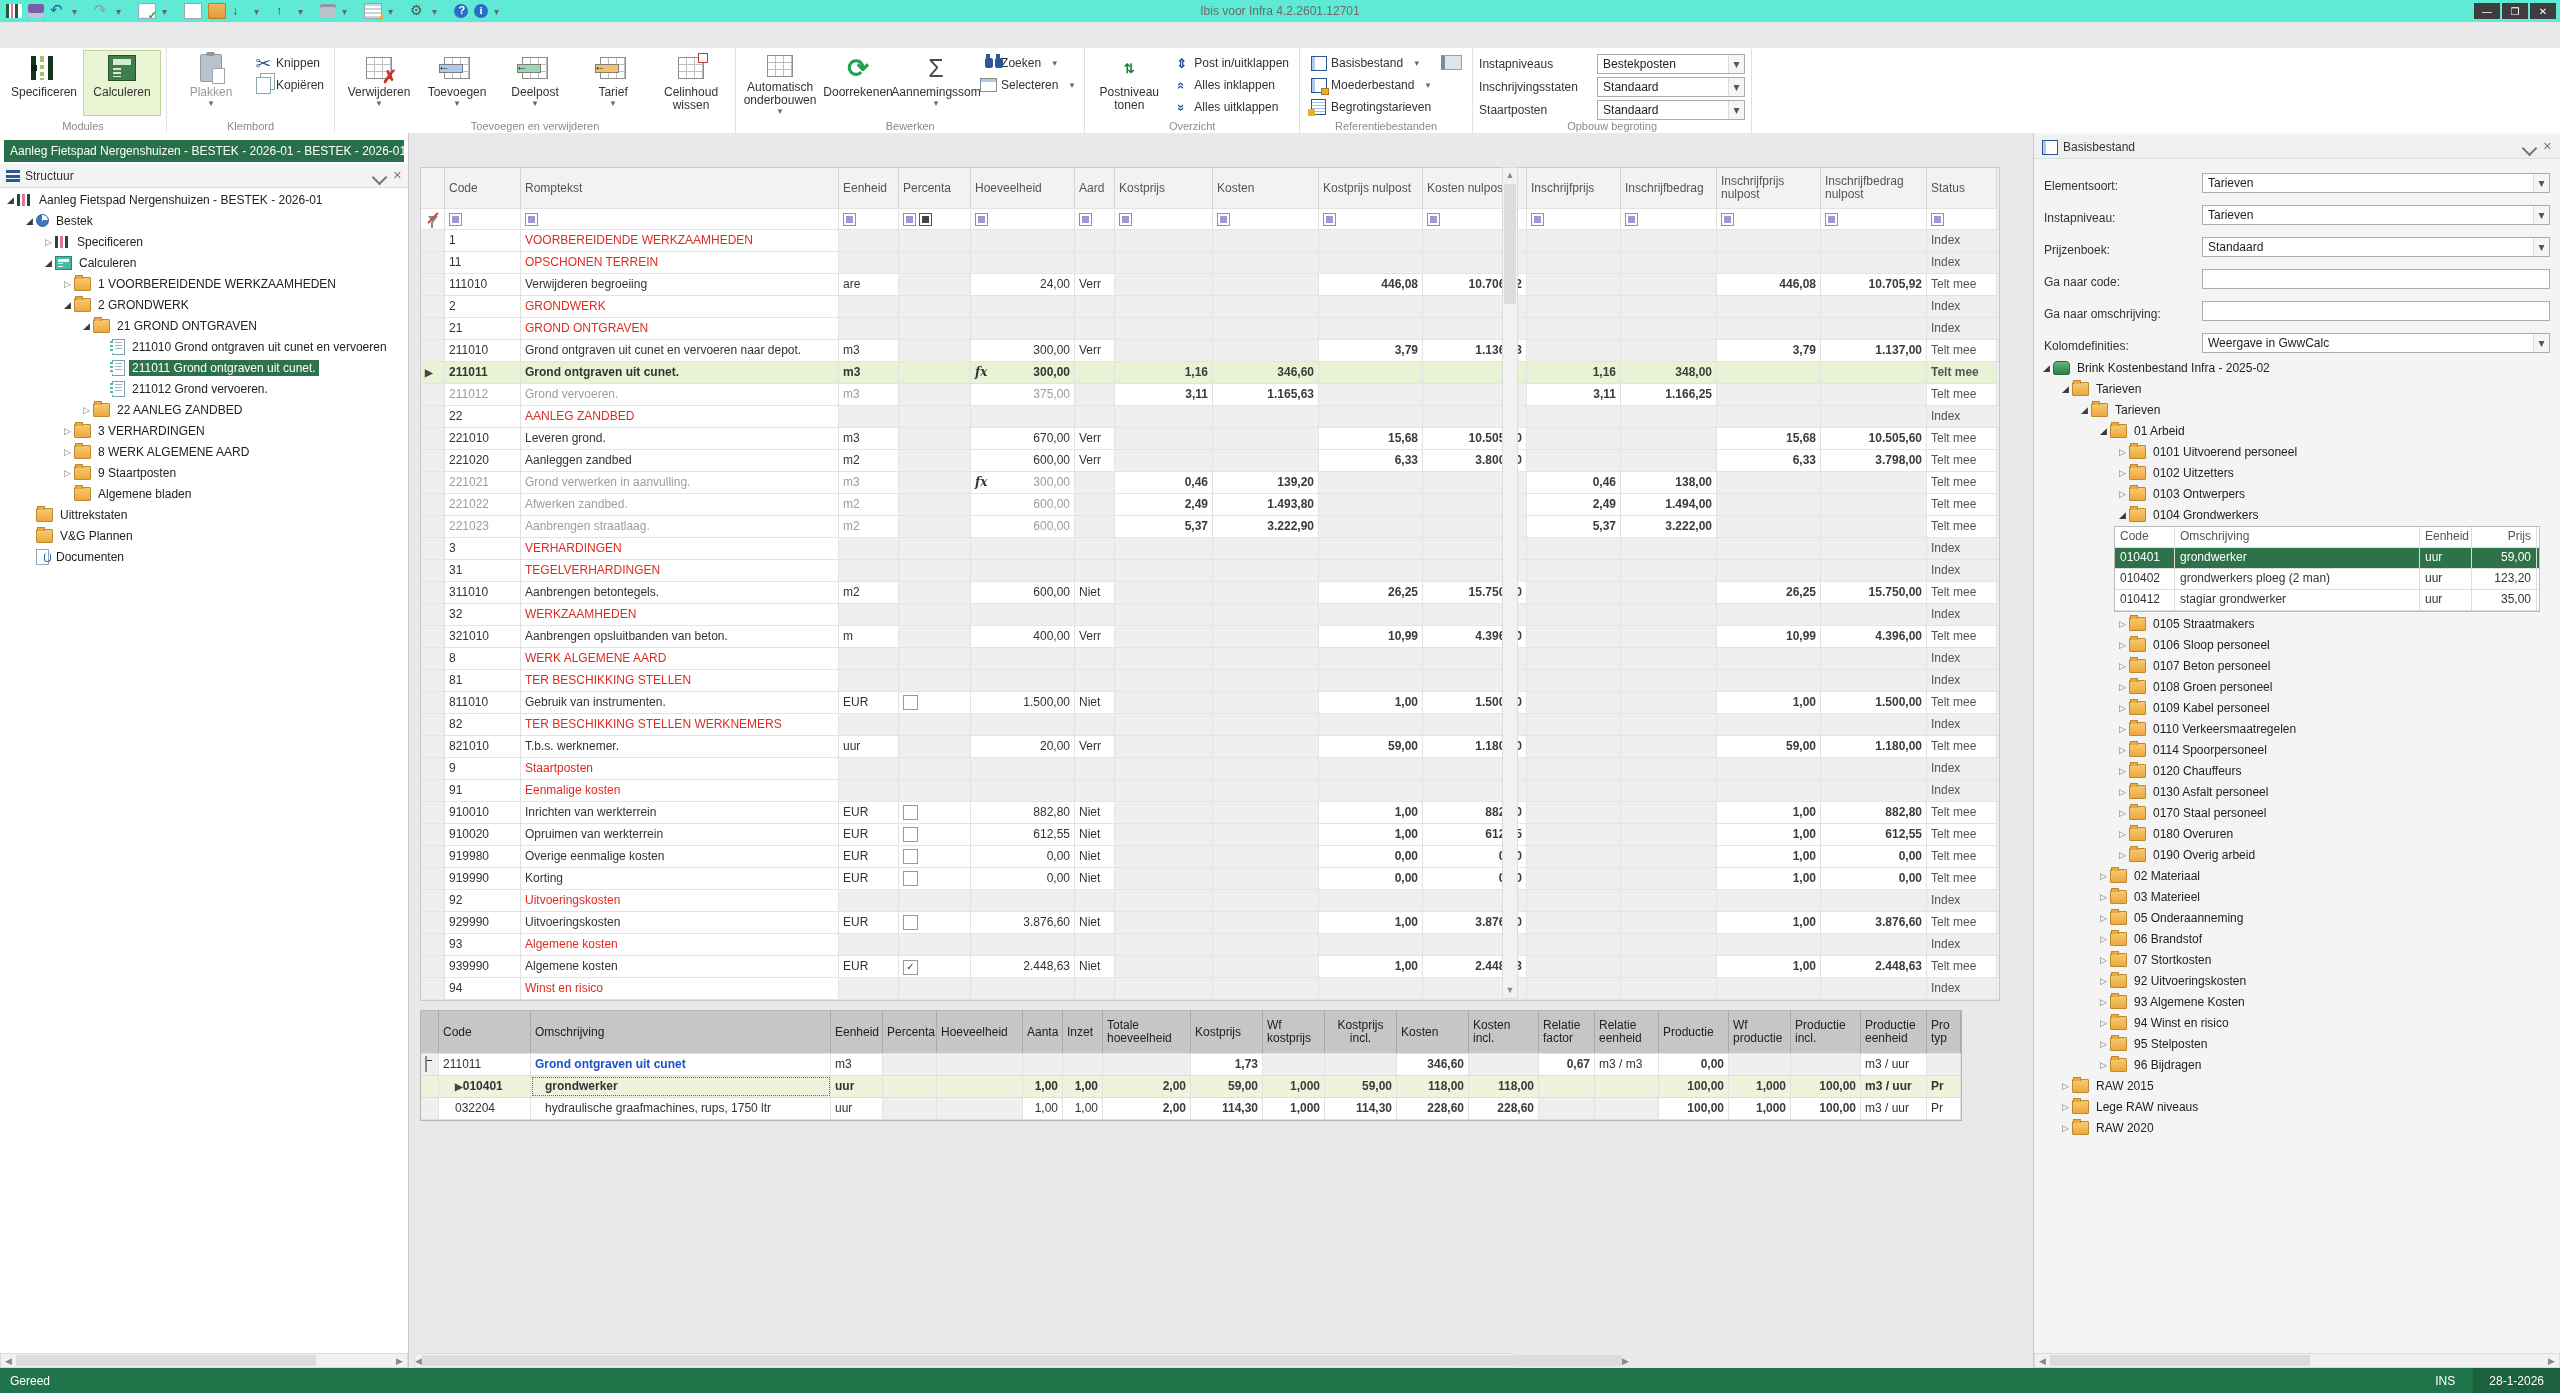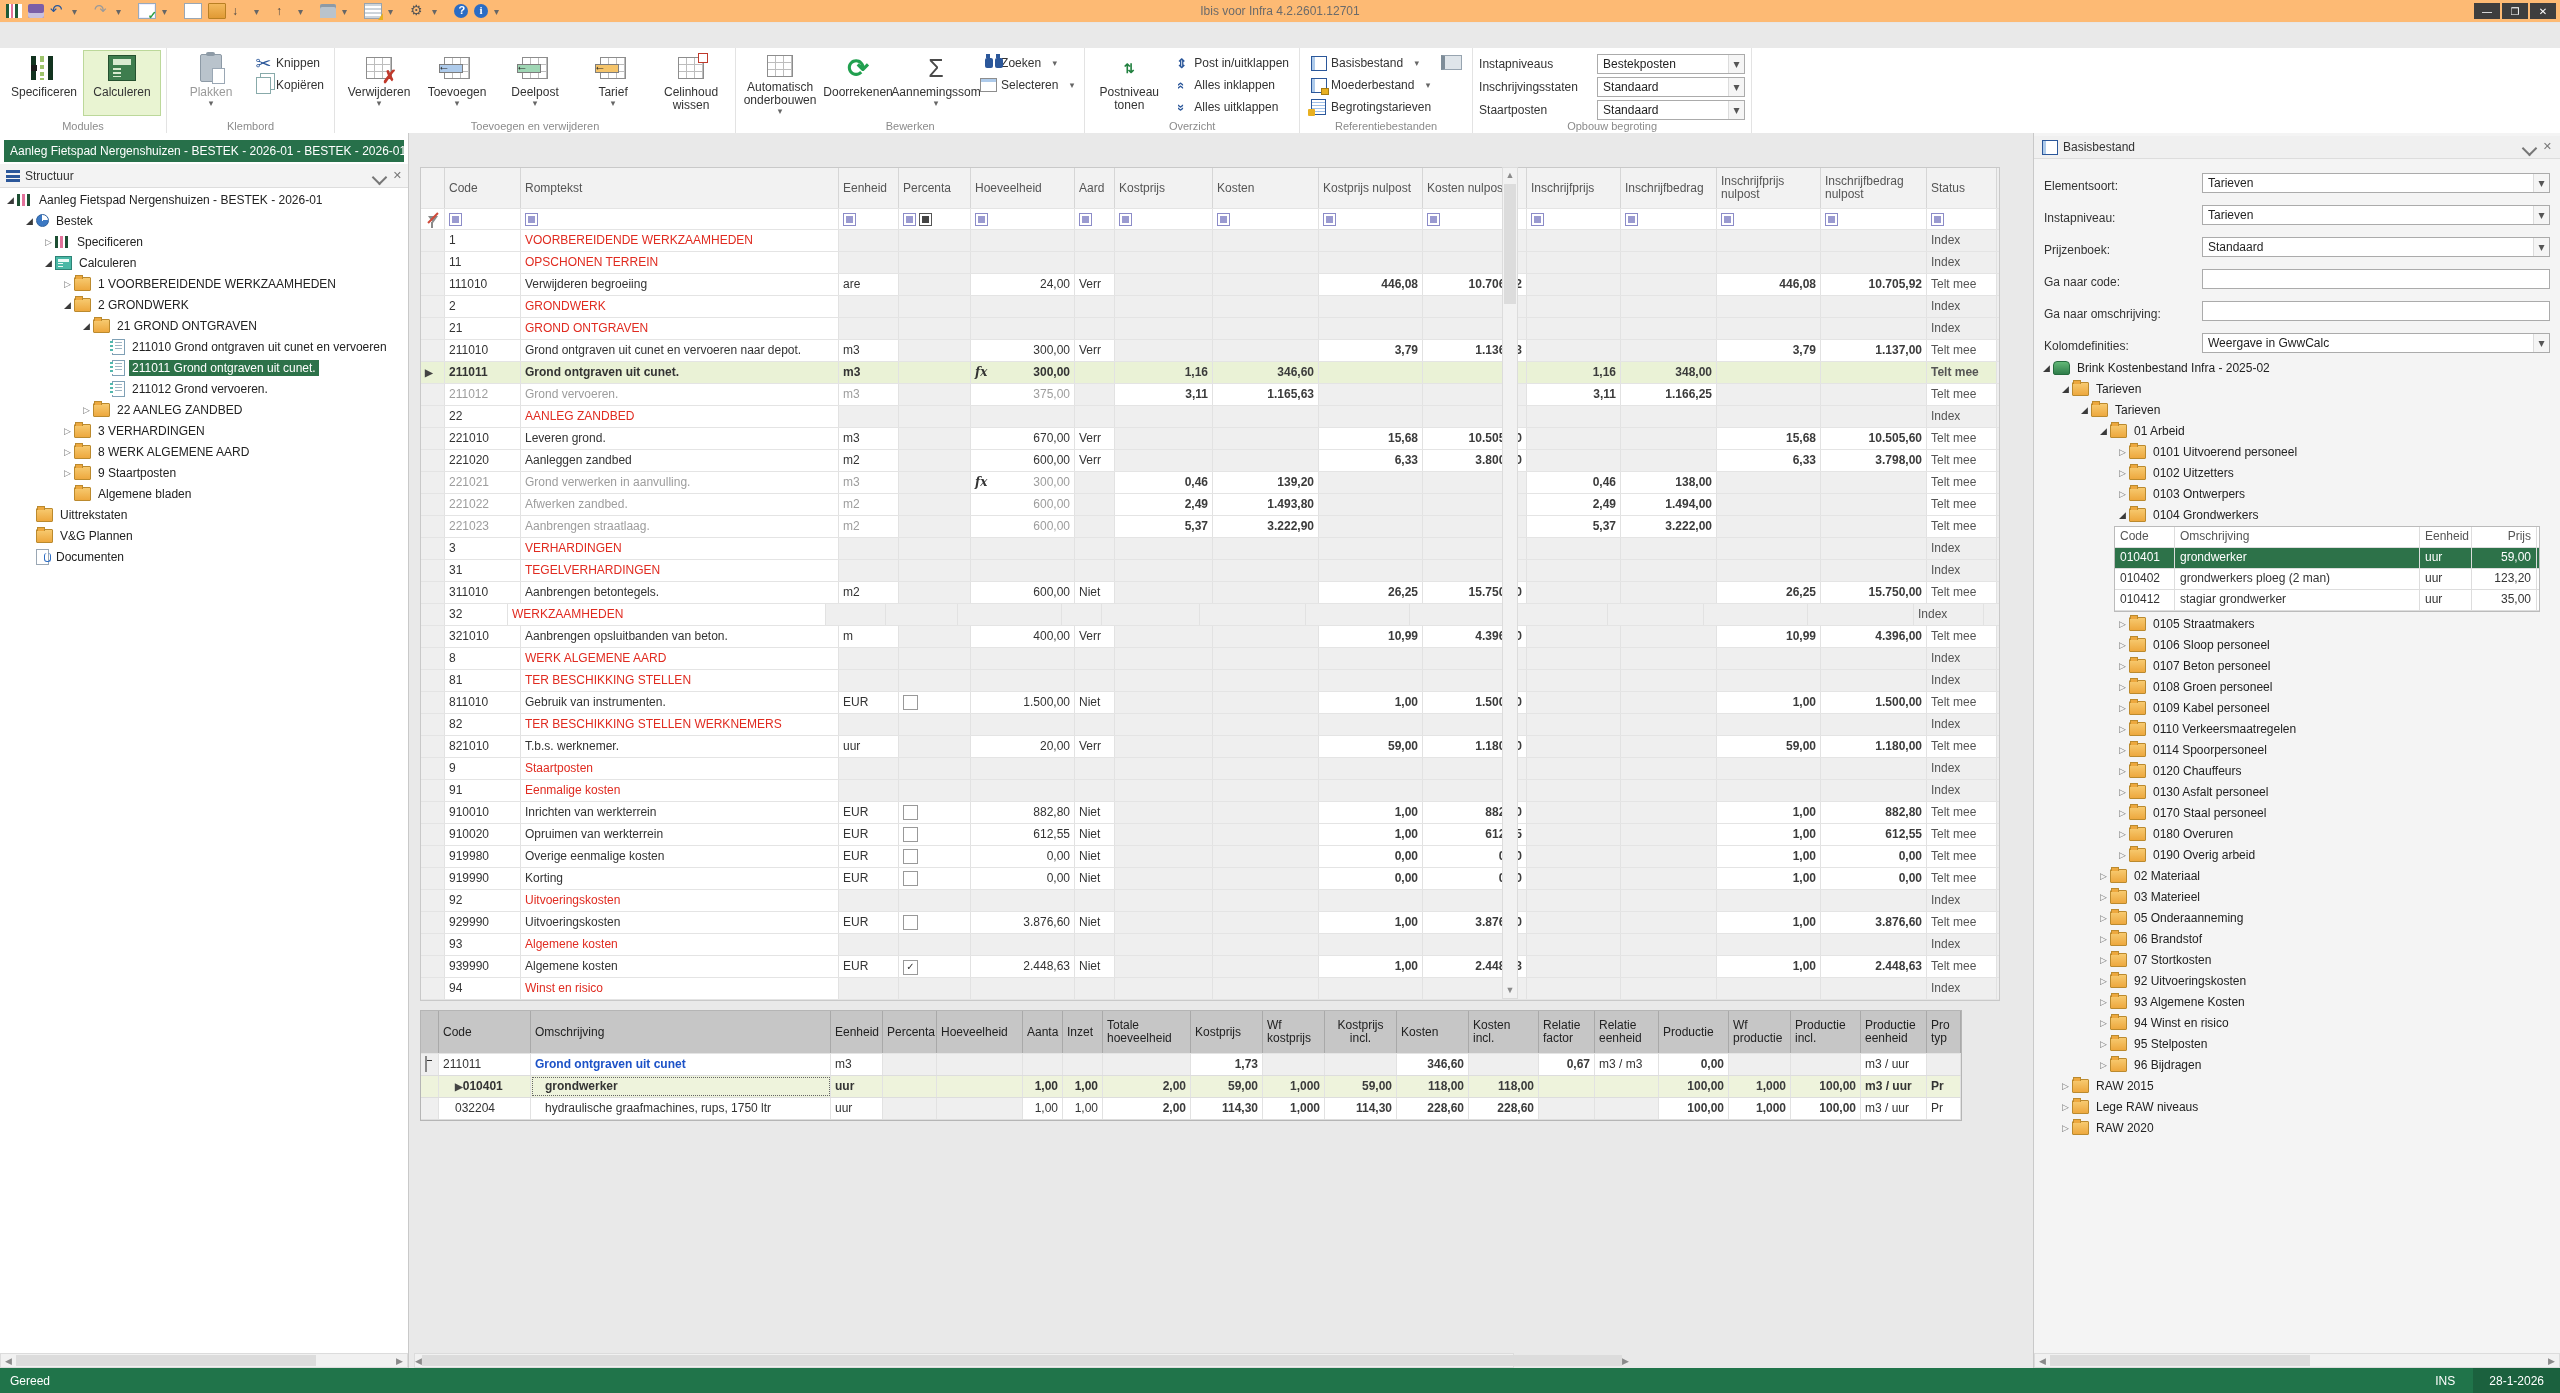--- a/index.html
+++ b/index.html
@@ -1,20 +1,20 @@
 <!DOCTYPE html>
 <html><head>
 <meta charset="utf-8">
 <style>
   html,body{margin:0;padding:0;}
   body{width:2560px;height:1393px;font-family:"Liberation Sans",sans-serif;font-size:12px;color:#333;background:#e9e9e9;overflow:hidden;position:relative;}
   #app{position:absolute;inset:0;}
 
   
-  .titlebar{position:absolute;top:0;left:0;right:0;height:22px;background:#fdba74;border-bottom:1px solid #e6e6e6;display:flex;align-items:center;}
+  .titlebar{position:absolute;top:0;left:0;right:0;height:22px;background:#5eead4;border-bottom:1px solid #e6e6e6;display:flex;align-items:center;}
   .qat{display:flex;align-items:center;gap:6px;padding-left:6px;}
   .qi{width:16px;height:14px;display:inline-block;position:relative;flex:none;}
   .qi-bars{background:linear-gradient(90deg,#1d5a38 0 3px,#fff 3px 5px,#e2729b 5px 7px,#fff 7px 9px,#1d5a38 9px 12px,#fff 12px);}
   .qi-save{background:#7b5ea7;border-radius:2px;box-shadow:inset 0 -5px 0 #c9c0dd;}
   .qi-undo::before{content:"↶";color:#2b579a;font-size:15px;line-height:12px;}
   .qi-redo::before{content:"↷";color:#9a9a9a;font-size:15px;line-height:12px;}
   .qi-check{background:#fff;border:1px solid #9ab;box-shadow:inset 0 0 0 1px #eef;}
   .qi-check::after{content:"✓";color:#2f9e44;font-weight:700;position:absolute;right:-2px;bottom:-4px;font-size:11px;}
   .qi-new{background:#fff;border:1px solid #9aa7b4;}
   .qi-open{background:linear-gradient(#f3b85c,#e09a35);border:1px solid #b97f23;border-radius:1px;}
@@ -973,21 +973,21 @@
             <div class="gc num has" style="width: 104px;">26,25</div>
             <div class="gc num has" style="width: 104px;">15.750,80</div>
             <div class="gc num" style="width: 94px;"></div>
             <div class="gc num" style="width: 96px;"></div>
             <div class="gc num has" style="width: 104px;">26,25</div>
             <div class="gc num has" style="width: 106px;">15.750,00</div>
             <div class="gc stc has" style="width: 70px;">Telt mee</div>
           </div>
           <div class="grow g">
             <div class="gc" style="width: 24px;"></div>
-            <div class="gc has c0" style="width: 63px;">32</div>
+            <div class="gc has c0" style="width: 76px;">32</div>
             <div class="gc has t" style="width: 318px;">WERKZAAMHEDEN</div>
             <div class="gc u" style="width: 60px;"></div>
             <div class="gc" style="width: 72px;"></div>
             <div class="gc qtyc" style="width: 104px;">
               <span class="qtywrap">
                 <span class="qtyval"></span>
               </span>
             </div>
             <div class="gc" style="width: 40px;"></div>
             <div class="gc num" style="width: 98px;"></div>

